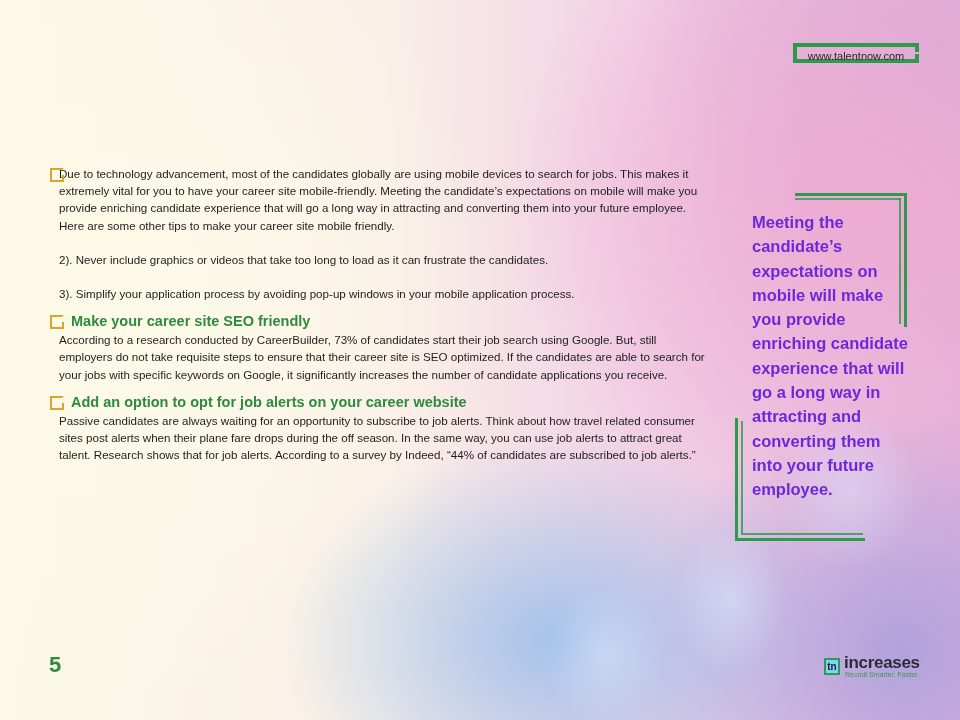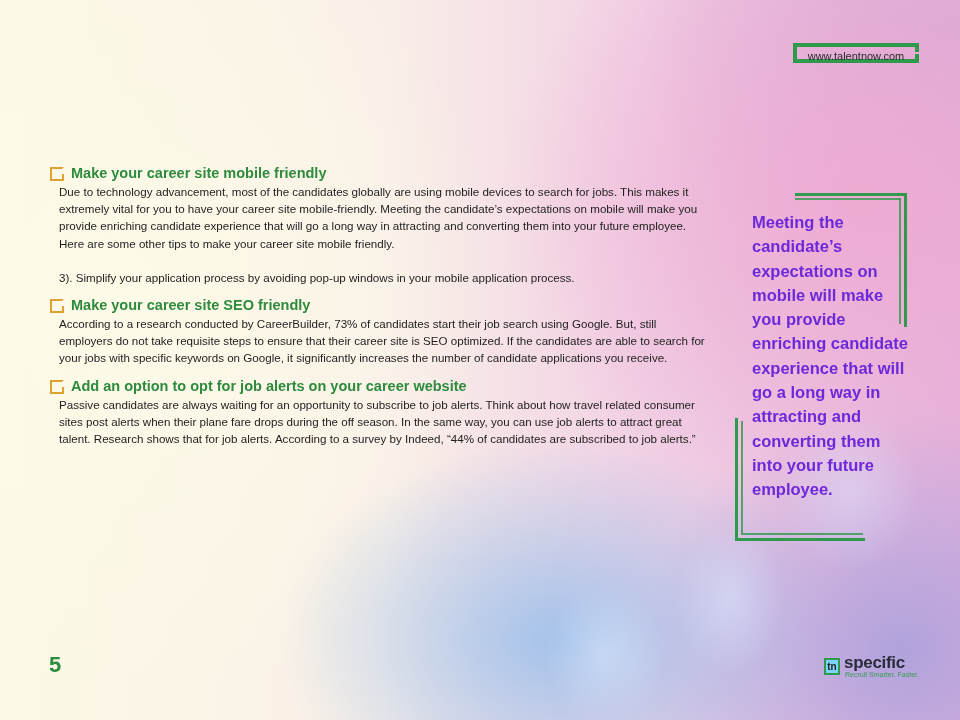--- a/index.html
+++ b/index.html
@@ -86,22 +86,22 @@
 </head>
 <body>
 
 <div class="url-box">
   <span class="url-text">www.talentnow.com</span>
 </div>
 
 <div class="content">
   <div class="section">
     <span class="bullet-icon"></span>
-    <div class="section-title">Make your career site mobile friendly</div>
     <div class="para">Due to technology advancement, most of the candidates globally are using mobile devices to search for jobs. This makes it extremely vital for you to have your career site mobile-friendly. Meeting the candidate’s expectations on mobile will make you provide enriching candidate experience that will go a long way in attracting and converting them into your future employee. Here are some other tips to make your career site mobile friendly.</div>
+    <div class="para gap">2). Never include graphics or videos that take too long to load as it can frustrate the candidates.</div>
     <div class="para gap">3). Simplify your application process by avoiding pop-up windows in your mobile application process.</div>
   </div>
 
   <div class="section">
     <span class="bullet-icon"></span>
     <div class="section-title">Make your career site SEO friendly</div>
     <div class="para">According to a research conducted by CareerBuilder, 73% of candidates start their job search using Google. But, still employers do not take requisite steps to ensure that their career site is SEO optimized. If the candidates are able to search for your jobs with specific keywords on Google, it significantly increases the number of candidate applications you receive.</div>
   </div>
 
   <div class="section">
@@ -120,15 +120,15 @@
   <div class="q-left2"></div>
   <div class="q-bot1"></div>
   <div class="q-bot2"></div>
   <div class="quote-text">Meeting the candidate’s expectations on mobile will make you provide enriching candidate experience that will go a long way in attracting and converting them into your future employee.</div>
 </div>
 
 <div class="page-number">5</div>
 
 <div class="logo">
   <div class="logo-mark">tn</div>
-  <div class="logo-name">specific</div>
+  <div class="logo-name">increases</div>
   <div class="logo-tag">Recruit Smarter. Faster.</div>
 </div>
 
 </body></html>

